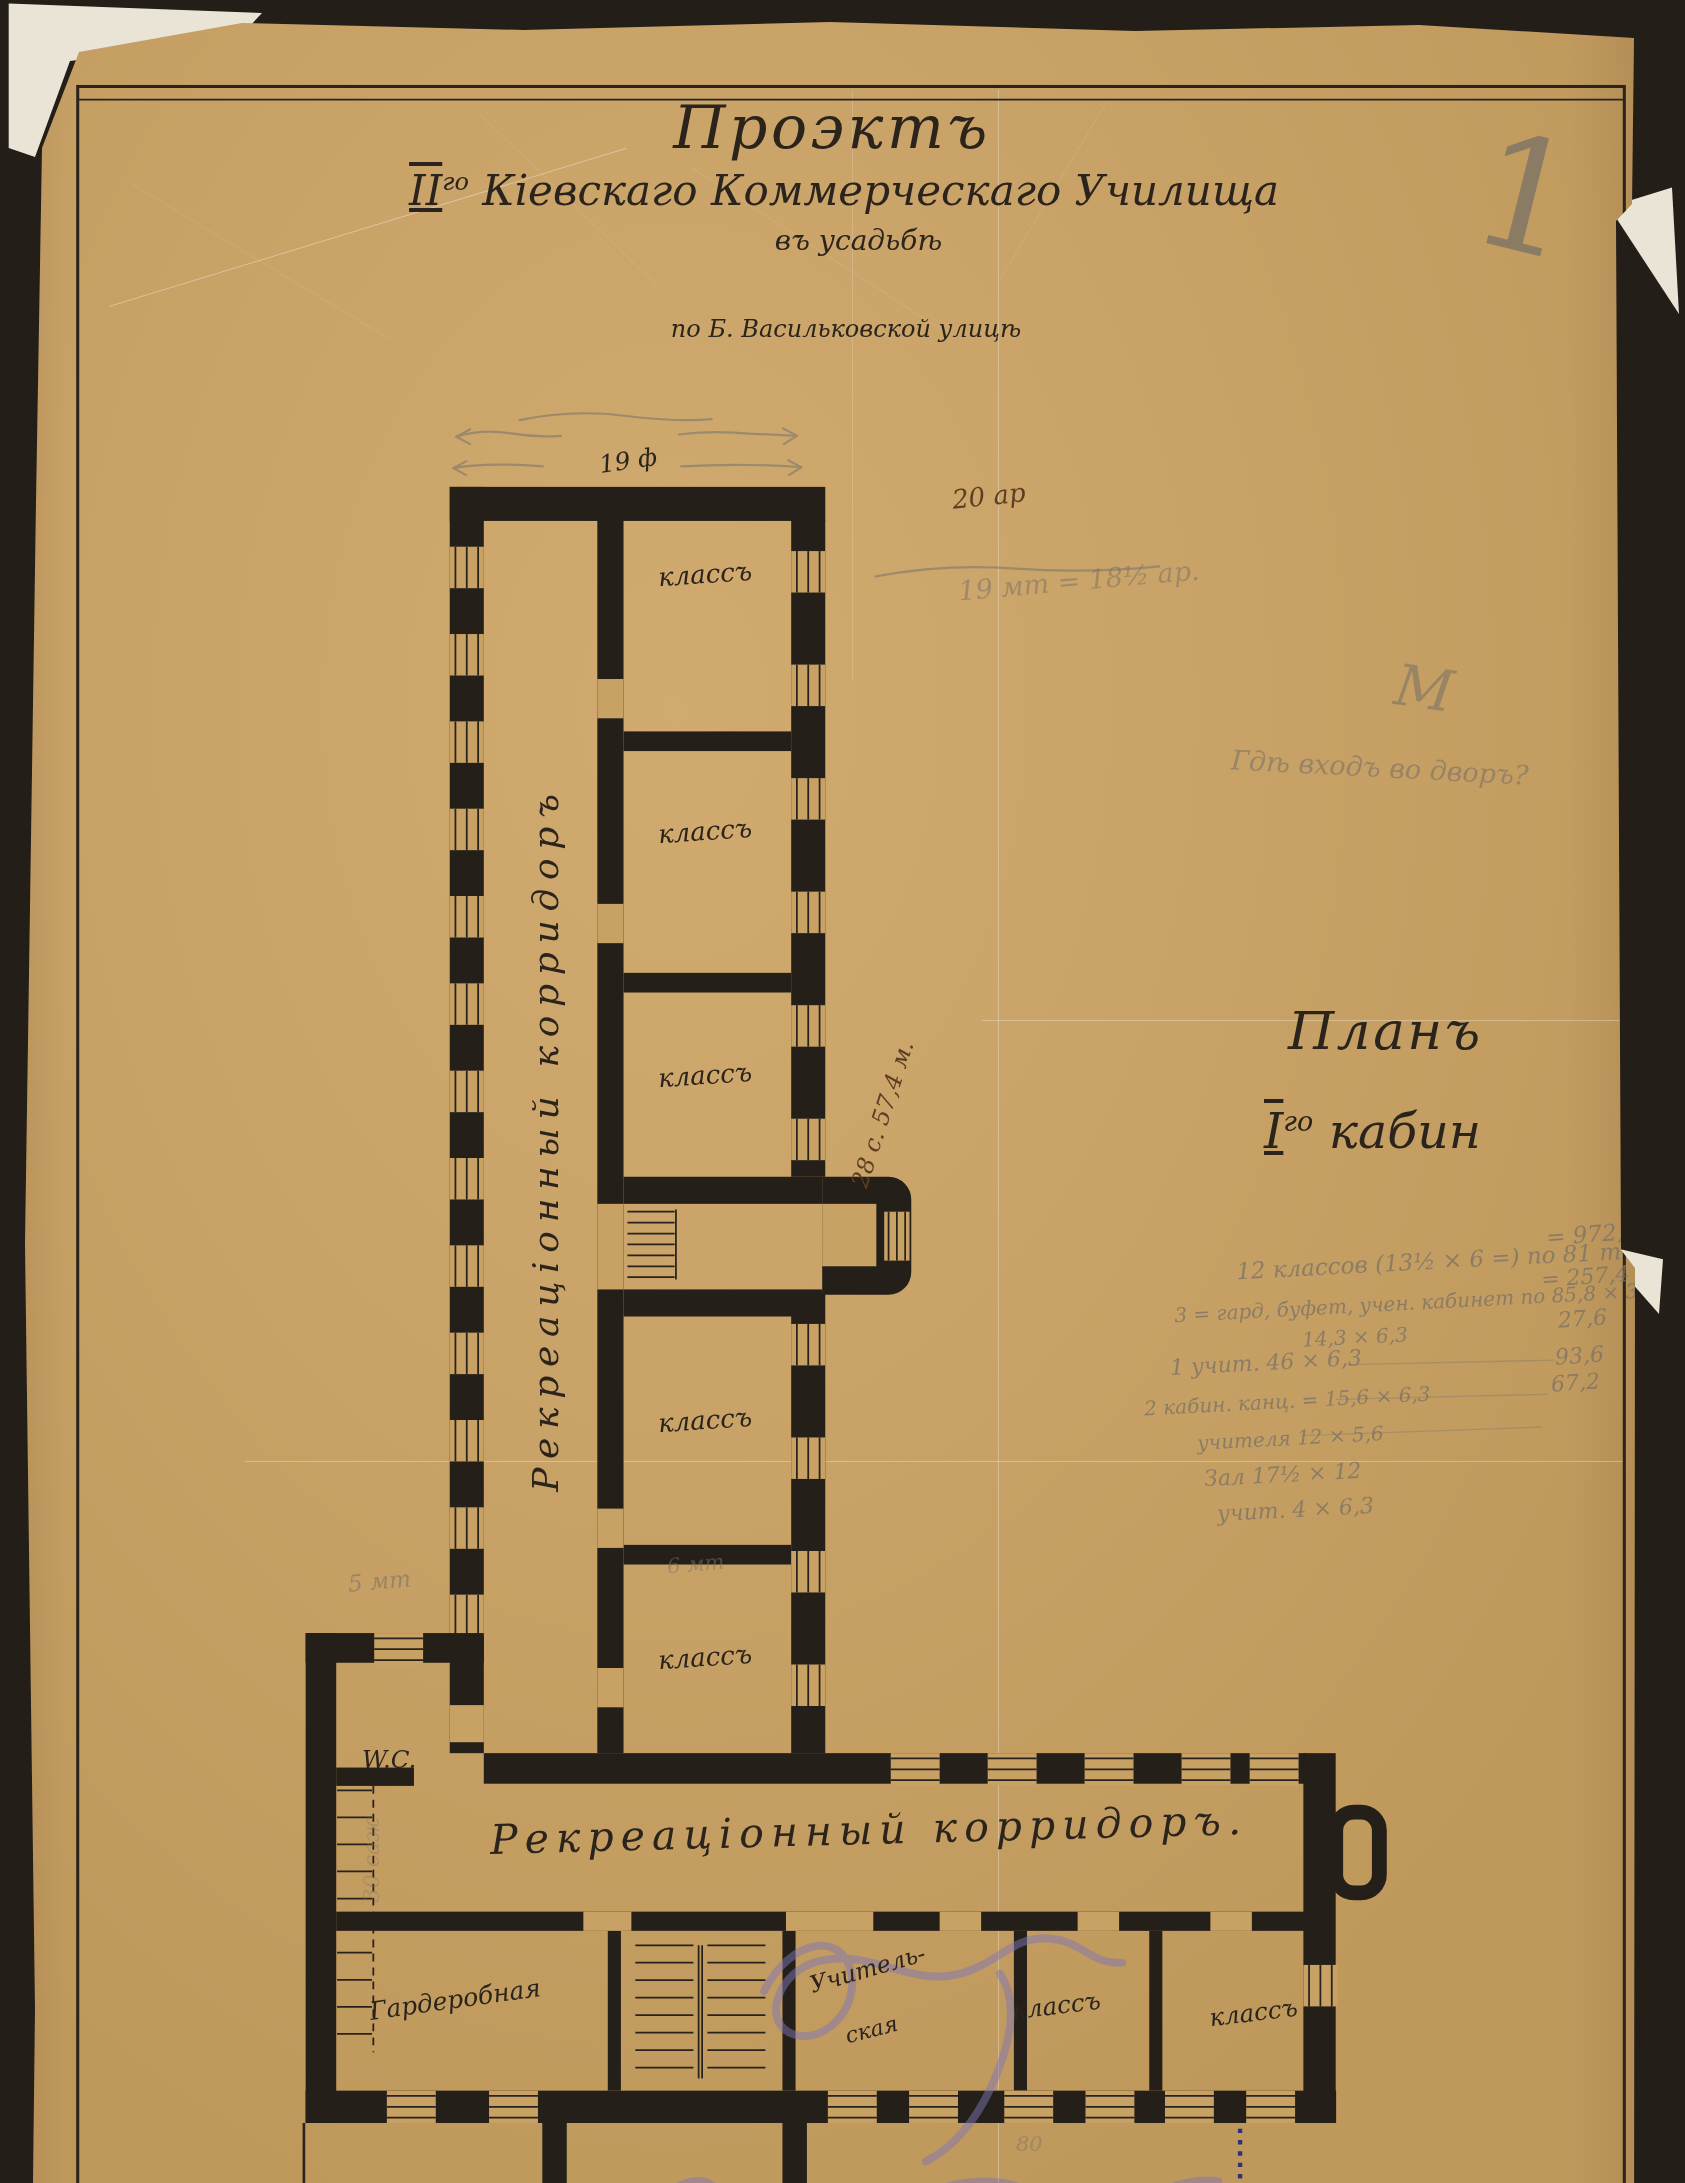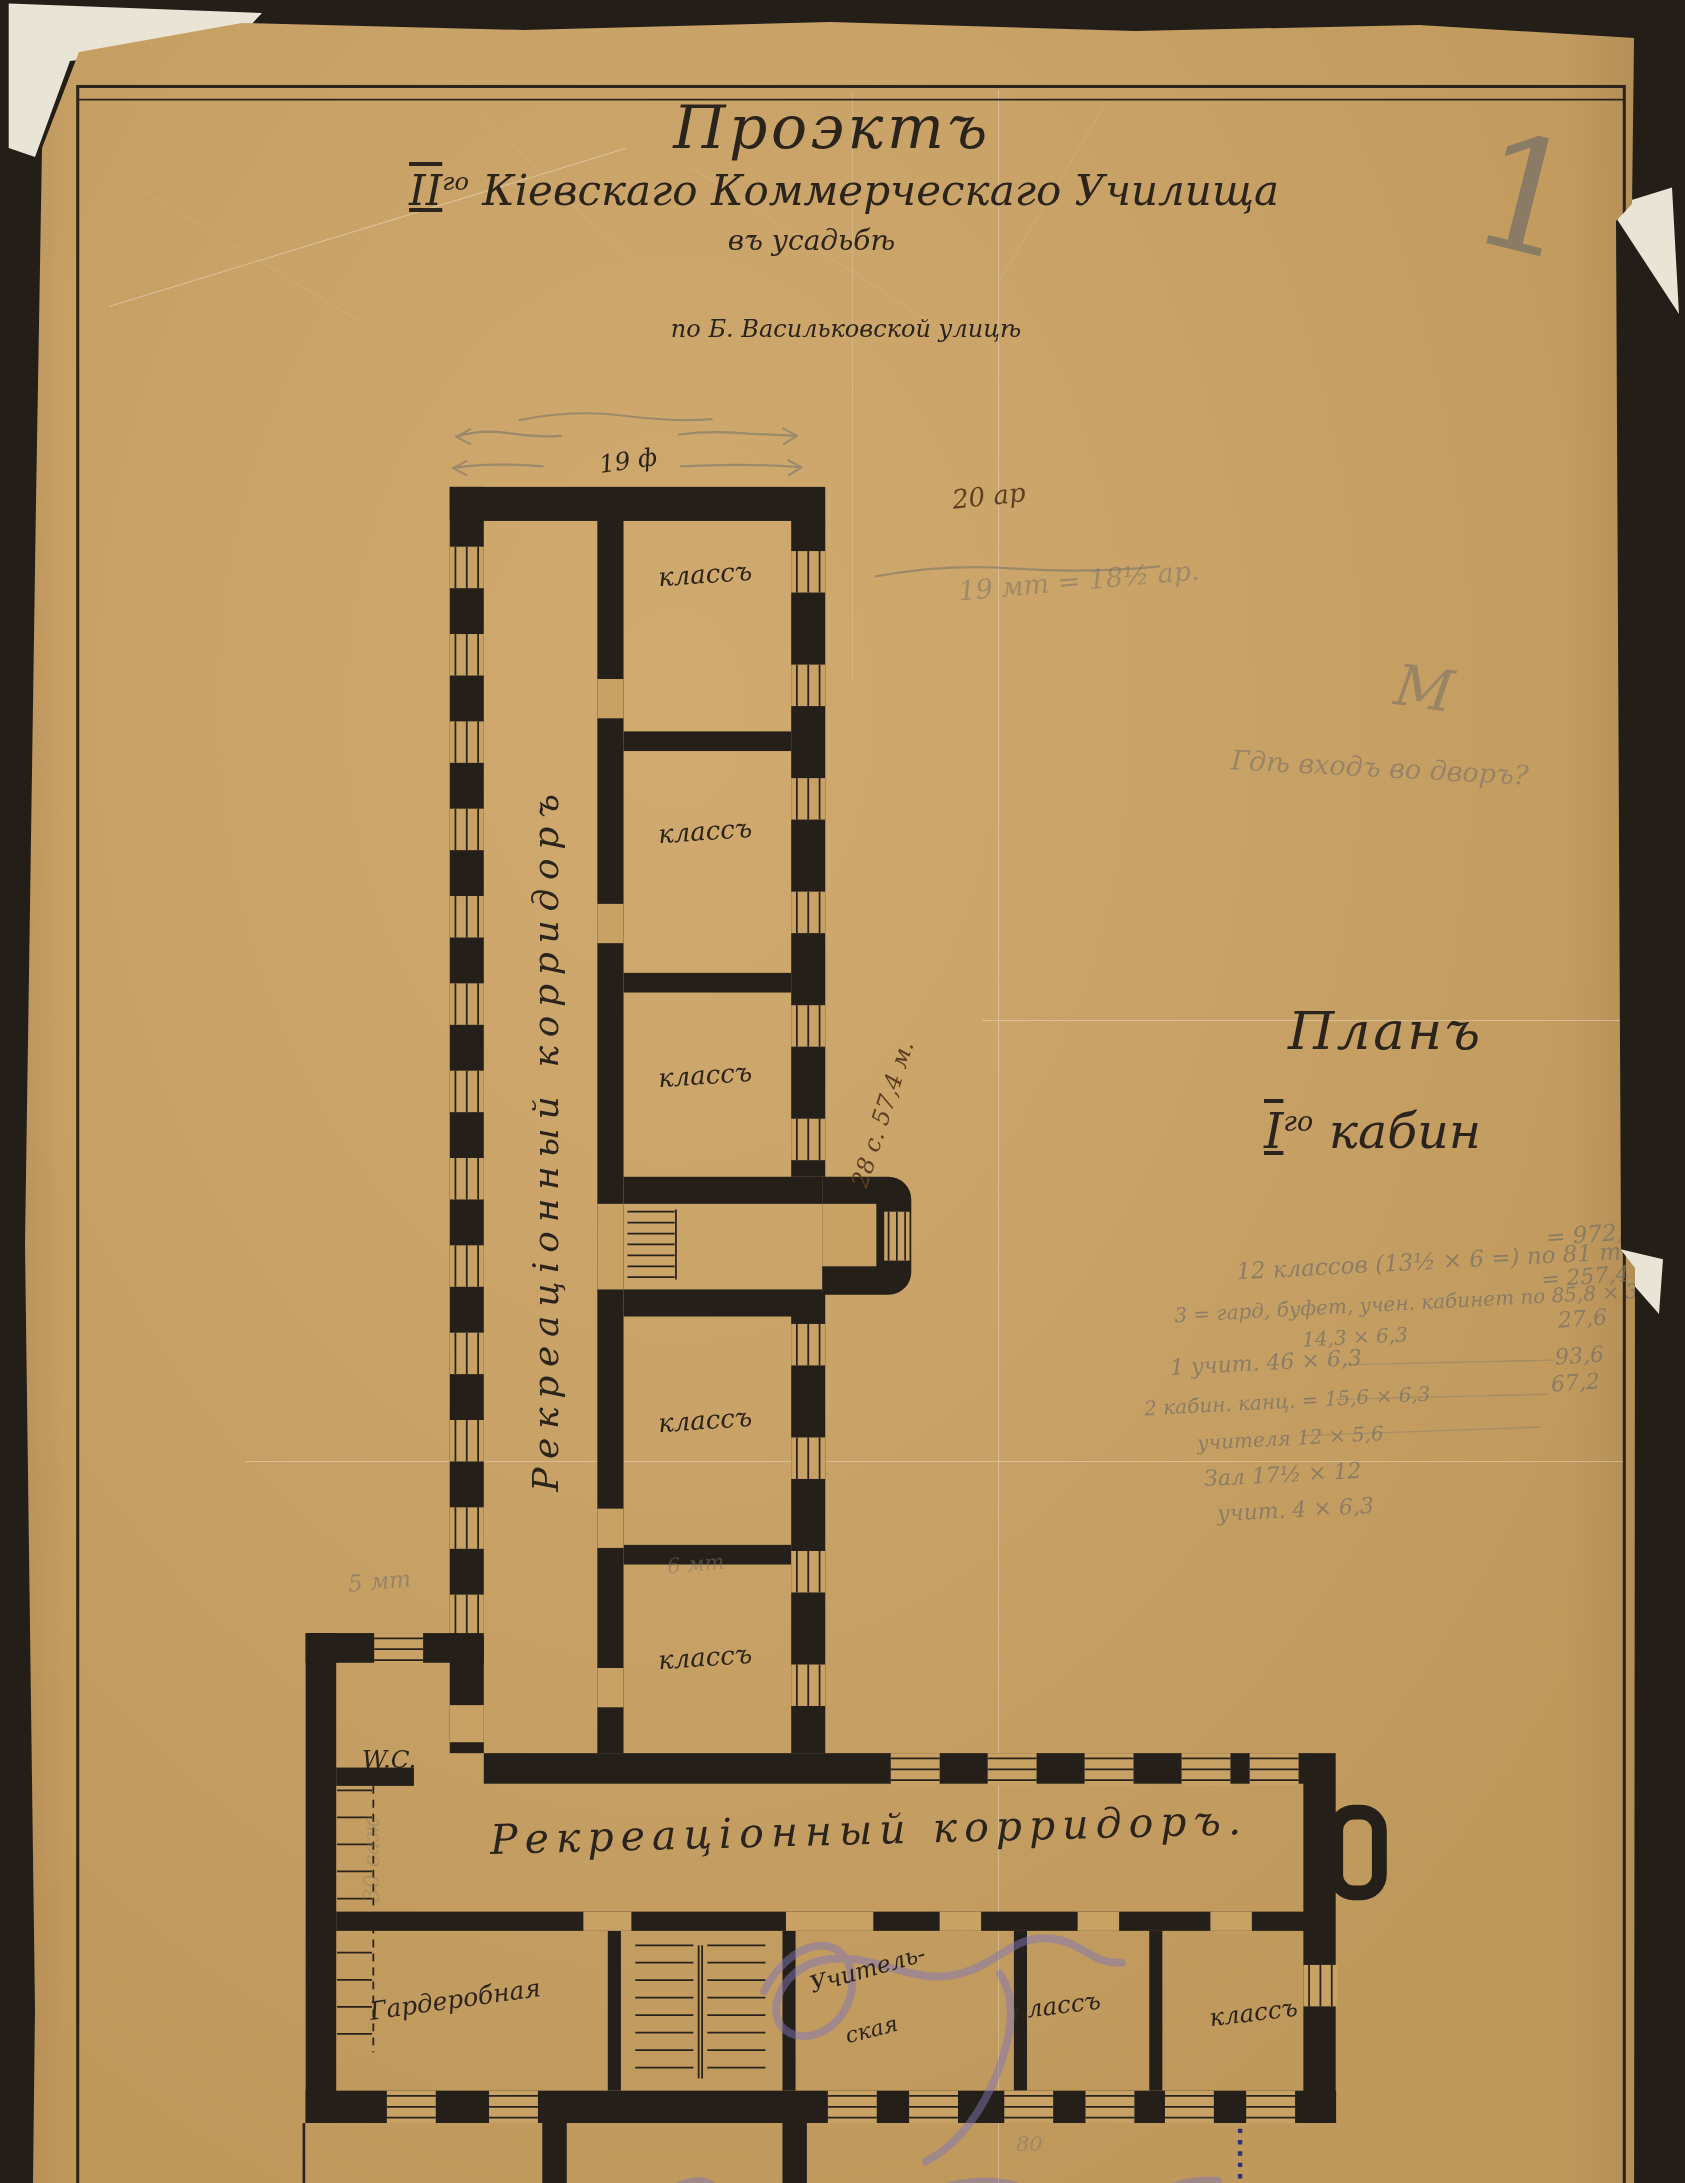--- a/index.html
+++ b/index.html
@@ -336,21 +336,21 @@
       <path d="M1180,6080 c70,-140 190,-160 230,-40 c30,95 -70,190 -160,160 c-90,-30 -60,-170 60,-190 c160,-28 260,80 400,60 c120,-18 170,-90 280,-75 c90,12 120,65 220,50"></path>
     </g>
   </svg>
 
   <div class="lbl pencil" style="left:1476px;top:109px;width:131px;font-size:157px;font-style:normal;transform:rotate(14deg);opacity:.8;">1</div>
 
   <div class="lbl c" style="left:603px;top:92px;width:458px;font-size:60px;letter-spacing:3.5px;">Проэктъ</div>
   <div class="lbl c" style="left:384px;top:166px;width:895px;font-size:42px;text-align:right;">
     <span style="text-decoration:overline underline;">II</span><sup style="font-size:24px;" data_bind="">го</sup><span> Кіевскаго Коммерческаго Училища</span>
   </div>
-  <div class="lbl c" style="left:593px;top:224px;width:437px;font-size:28px;font-style:italic;">въ усадьбѣ</div>
+  <div class="lbl c" style="left:640px;top:224px;width:437px;font-size:28px;font-style:italic;">въ усадьбѣ</div>
   <div class="lbl c" style="left:562px;top:315px;width:568px;font-size:24px;">по Б. Васильковской улицѣ</div>
 
   <div class="lbl" style="left:1288px;top:1000px;font-size:53px;letter-spacing:2.6px;">Планъ</div>
   <div class="lbl" style="left:1264px;top:1103px;font-size:49px;">
     <span style="text-decoration:overline underline;">I</span><sup style="font-size:27px;">го</sup><span> кабин</span>
   </div>
 
   <div class="lbl c" style="left:87px;top:1118px;width:917px;font-size:36px;letter-spacing:8.7px;transform:rotate(-90deg);transform-origin:center;">Рекреаціонный корридоръ</div>
 
   <div class="lbl c" style="left:635px;top:559px;width:140px;font-size:26px;transform:rotate(-4deg);">классъ</div>

